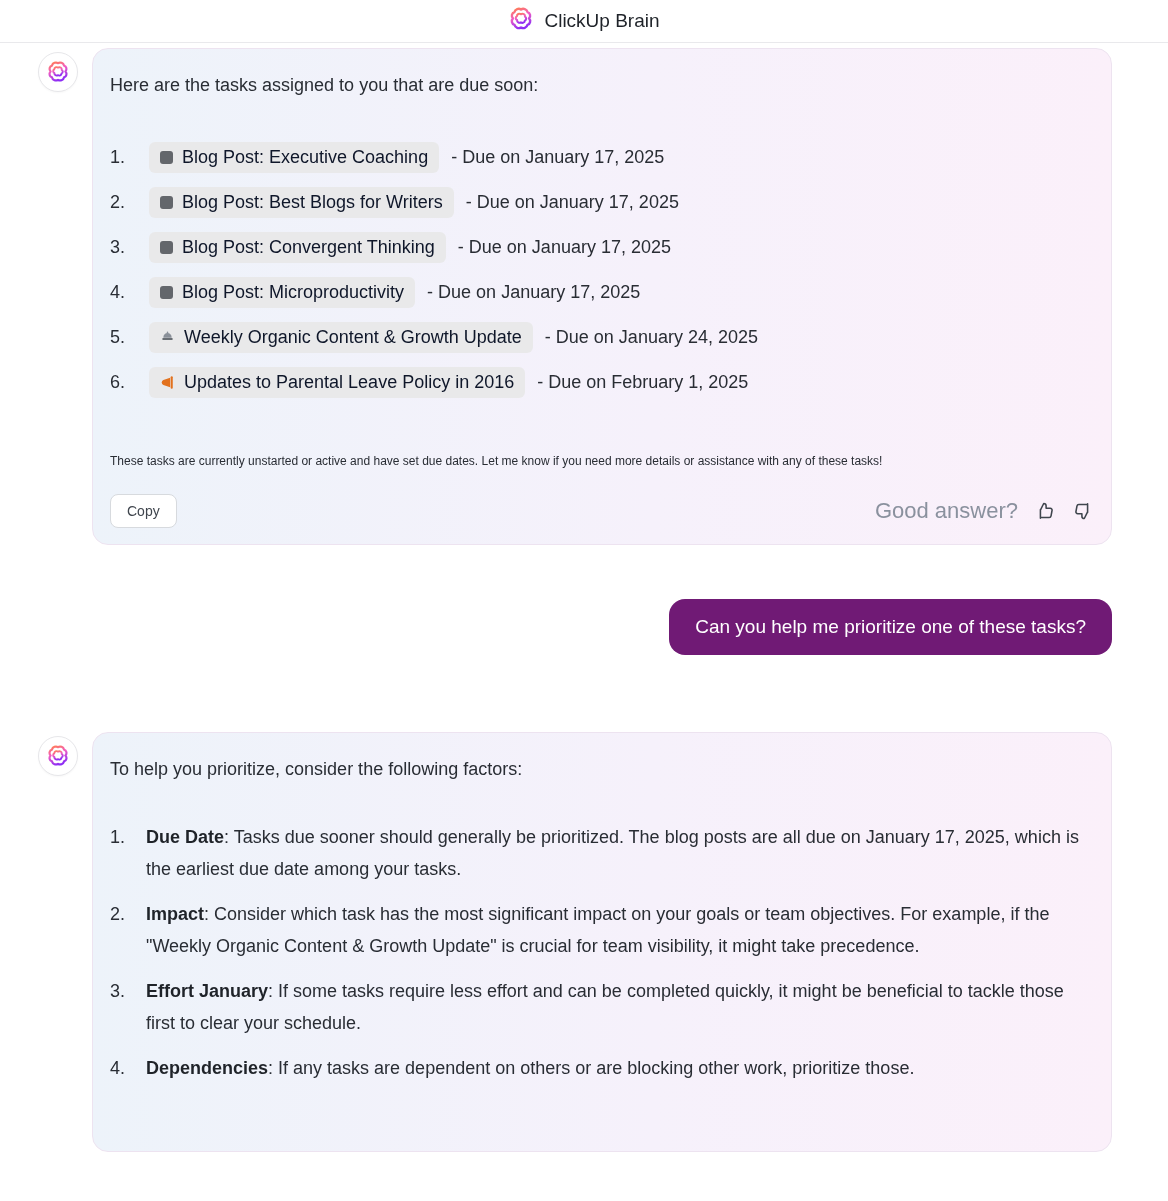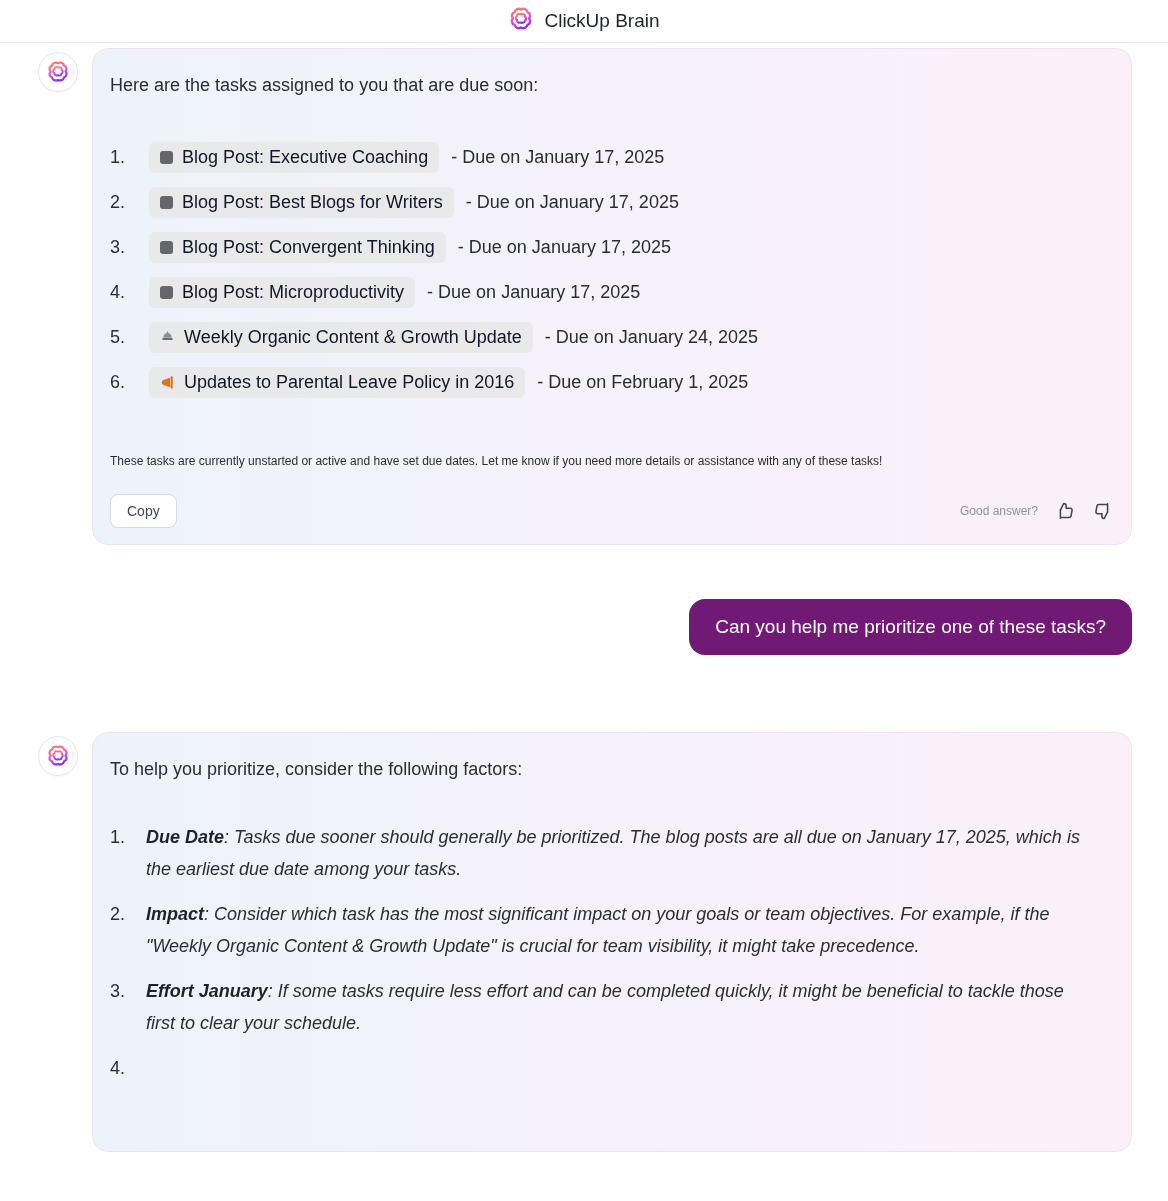--- a/index.html
+++ b/index.html
@@ -5,21 +5,21 @@
   * { margin:0; padding:0; box-sizing:border-box; }
   html,body { width:1168px; height:1201px; overflow:hidden; background:#fff;
     font-family:"Liberation Sans", sans-serif; color:#292d34; }
 
   
   .header { height:43px; display:flex; align-items:center; justify-content:center;
     gap:10px; border-bottom:1px solid #e9e9ec; background:#fff; }
   .header .title { font-size:19px; font-weight:500; color:#1f2329; }
 
   
-  .chat { padding:0 36px 0 38px; }
+  .chat { padding:0 56px 0 38px; }
   .ai-row { display:flex; align-items:flex-start; gap:14px; }
   .row-1 { margin-top:5px; }
   .row-2 { margin-top:0; }
   .avatar { width:40px; height:40px; border-radius:50%; background:#fff;
     border:1px solid #e7e7ea; display:flex; align-items:center; justify-content:center;
     flex-shrink:0; margin-top:4px; box-shadow:0 1px 2px rgba(0,0,0,.03); }
 
   .card { flex:1; border-radius:16px; border:1px solid #ede3f0;
     background:linear-gradient(90deg,#edf3fa 0%, #f6f1fb 55%, #fbf0fa 100%);
     padding:26px 17px 16px 17px; }
@@ -35,33 +35,33 @@
   .chip .sq { width:13px; height:13px; border-radius:3px; background:#63666b; display:inline-block; }
   .chip svg { display:block; }
   .due { margin-left:12px; font-size:18px; color:#292d34; }
 
   .outro { margin-top:46px; font-size:12px; line-height:32px; max-width:985px; }
 
   .card-footer { margin-top:17px; display:flex; align-items:center; justify-content:space-between; }
   .copy-btn { font-family:"Liberation Sans",sans-serif; font-size:14px; color:#3f454d;
     background:#fff; border:1px solid #d7dade; border-radius:8px; padding:8px 16px; cursor:pointer; }
   .feedback { display:flex; align-items:center; gap:16px; }
-  .feedback .q { font-size:12px; color:#8a919e; }
+  .feedback .q { font-size:22px; color:#8a919e; }
   .thumb { background:none; border:none; padding:0; cursor:pointer; display:flex; color:#3f454d; }
 
   
   .user-row { display:flex; justify-content:flex-end; margin:54px 0 77px 0; }
   .bubble { background:#701a75; color:#fff; font-size:19px; line-height:26px;
     padding:15px 26px; border-radius:16px; }
 
   
   .factor-list { list-style:none; margin-top:42px; }
   .factor-item { display:flex; margin-bottom:14px; font-size:18px; line-height:31.5px; }
   .factor-num { width:23px; margin-right:13px; flex-shrink:0; }
-  .factor-text { max-width:950px;font-style:italic; }
+  .factor-text { max-width:950px; }
   .factor-text b { color:#1f2329; }
 </style>
 </head>
 <body>
 
 <svg width="0" height="0" style="position:absolute" aria-hidden="true">
   <defs>
     <linearGradient id="brainGrad" x1="0.2" y1="0" x2="0.55" y2="1">
       <stop offset="0" stop-color="#ff7a5c"></stop>
       <stop offset="0.42" stop-color="#f05dc4"></stop>
@@ -195,18 +195,19 @@
         <li class="factor-item">
           <span class="factor-num">2.</span>
           <span class="factor-text"><b>Impact</b><span>: Consider which task has the most significant impact on your goals or team objectives. For example, if the "Weekly Organic Content &amp; Growth Update" is crucial for team visibility, it might take precedence.</span></span>
         </li>
         <li class="factor-item">
           <span class="factor-num">3.</span>
           <span class="factor-text"><b>Effort January</b><span>: If some tasks require less effort and can be completed quickly, it might be beneficial to tackle those first to clear your schedule.</span></span>
         </li>
         <li class="factor-item">
           <span class="factor-num">4.</span>
+          <span class="factor-text"><b>Dependencies</b><span>: If any tasks are dependent on others or are blocking other work, prioritize those.</span></span>
         </li>
       </ol>
     </div>
   </div>
 
 </div>
 
 </body></html>

